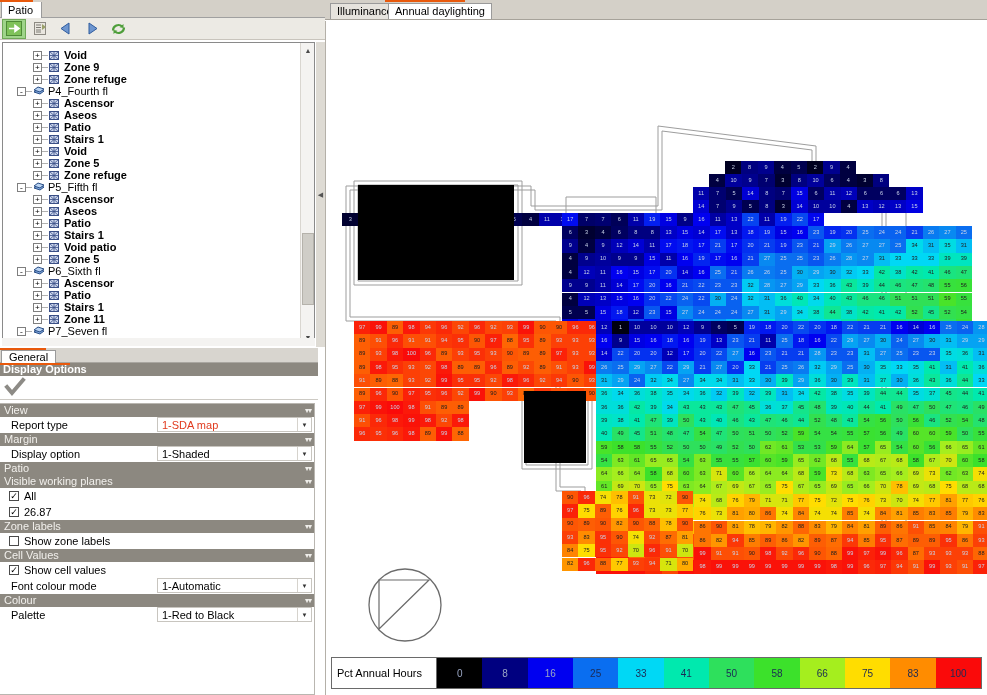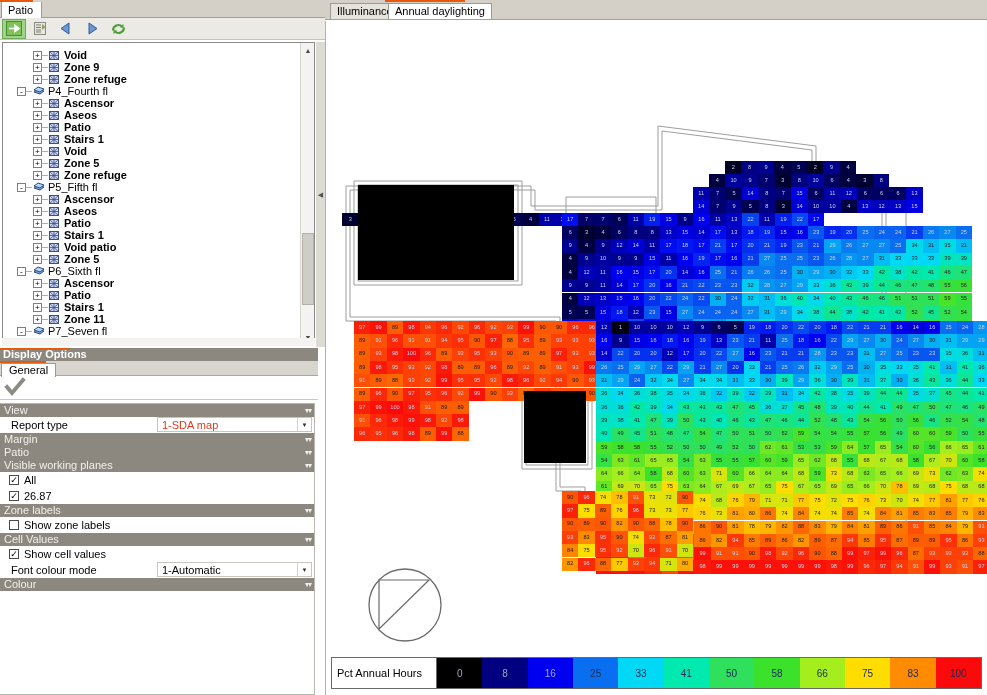--- a/index.html
+++ b/index.html
@@ -575,27 +575,27 @@
       <div class="sb-arrow" style="position:absolute;bottom:0;left:0;">▼</div>
     </div>
   </div>
   <div id="tree-hscroll"></div>
 
   <div id="vsplit">
     <span class="grip">◀</span>
   </div>
 
   <div id="display-options">
+    <div id="do-tabstrip">
+      <div class="accent"></div>
+      <div class="tab-general">General</div>
+    </div>
     <div id="do-header">
       <div class="accent"></div>
       <span>Display Options</span>
-    </div>
-    <div id="do-tabstrip">
-      <div class="accent"></div>
-      <div class="tab-general">General</div>
     </div>
     <div id="do-toolbar">
       <div>
         <svg width="22" height="20" viewBox="0 0 22 20">
           <path d="M3 10 L8 16 L19 3" fill="none" stroke="#8d8b86" stroke-width="4" stroke-linecap="square"></path>
         </svg>
       </div>
     </div>
     <div id="do-props">
         <div class="grp">
@@ -606,20 +606,27 @@
           <div class="lbl">Report type</div>
           <div class="val red">
             <span>1-SDA map</span>
             <span class="caret">▼</span>
           </div>
         </div>
         <div class="grp">
           <span>Margin</span>
           <span class="chev">▾▾</span>
         </div>
+        <div class="row">
+          <div class="lbl">Display option</div>
+          <div class="val">
+            <span>1-Shaded</span>
+            <span class="caret">▼</span>
+          </div>
+        </div>
         <div class="grp">
           <span>Patio</span>
           <span class="chev">▾▾</span>
         </div>
         <div class="grp">
           <span>Visible working planes</span>
           <span class="chev">▾▾</span>
         </div>
         <div class="chkrow">
           <span class="chk">✓</span>
@@ -648,20 +655,27 @@
         <div class="row">
           <div class="lbl">Font colour mode</div>
           <div class="val">
             <span>1-Automatic</span>
             <span class="caret">▼</span>
           </div>
         </div>
         <div class="grp">
           <span>Colour</span>
           <span class="chev">▾▾</span>
+        </div>
+        <div class="row">
+          <div class="lbl">Palette</div>
+          <div class="val">
+            <span>1-Red to Black</span>
+            <span class="caret">▼</span>
+          </div>
         </div>
       </div>
   </div>
 
   <div id="main">
     <div id="main-tabstrip">
       <div class="accent"></div>
       <div class="mtab" id="mtab0" style="left:5px;">Illuminance</div>
       <div class="mtab sel" id="mtab1" style="left:63px;">Annual daylighting</div>
     </div>

